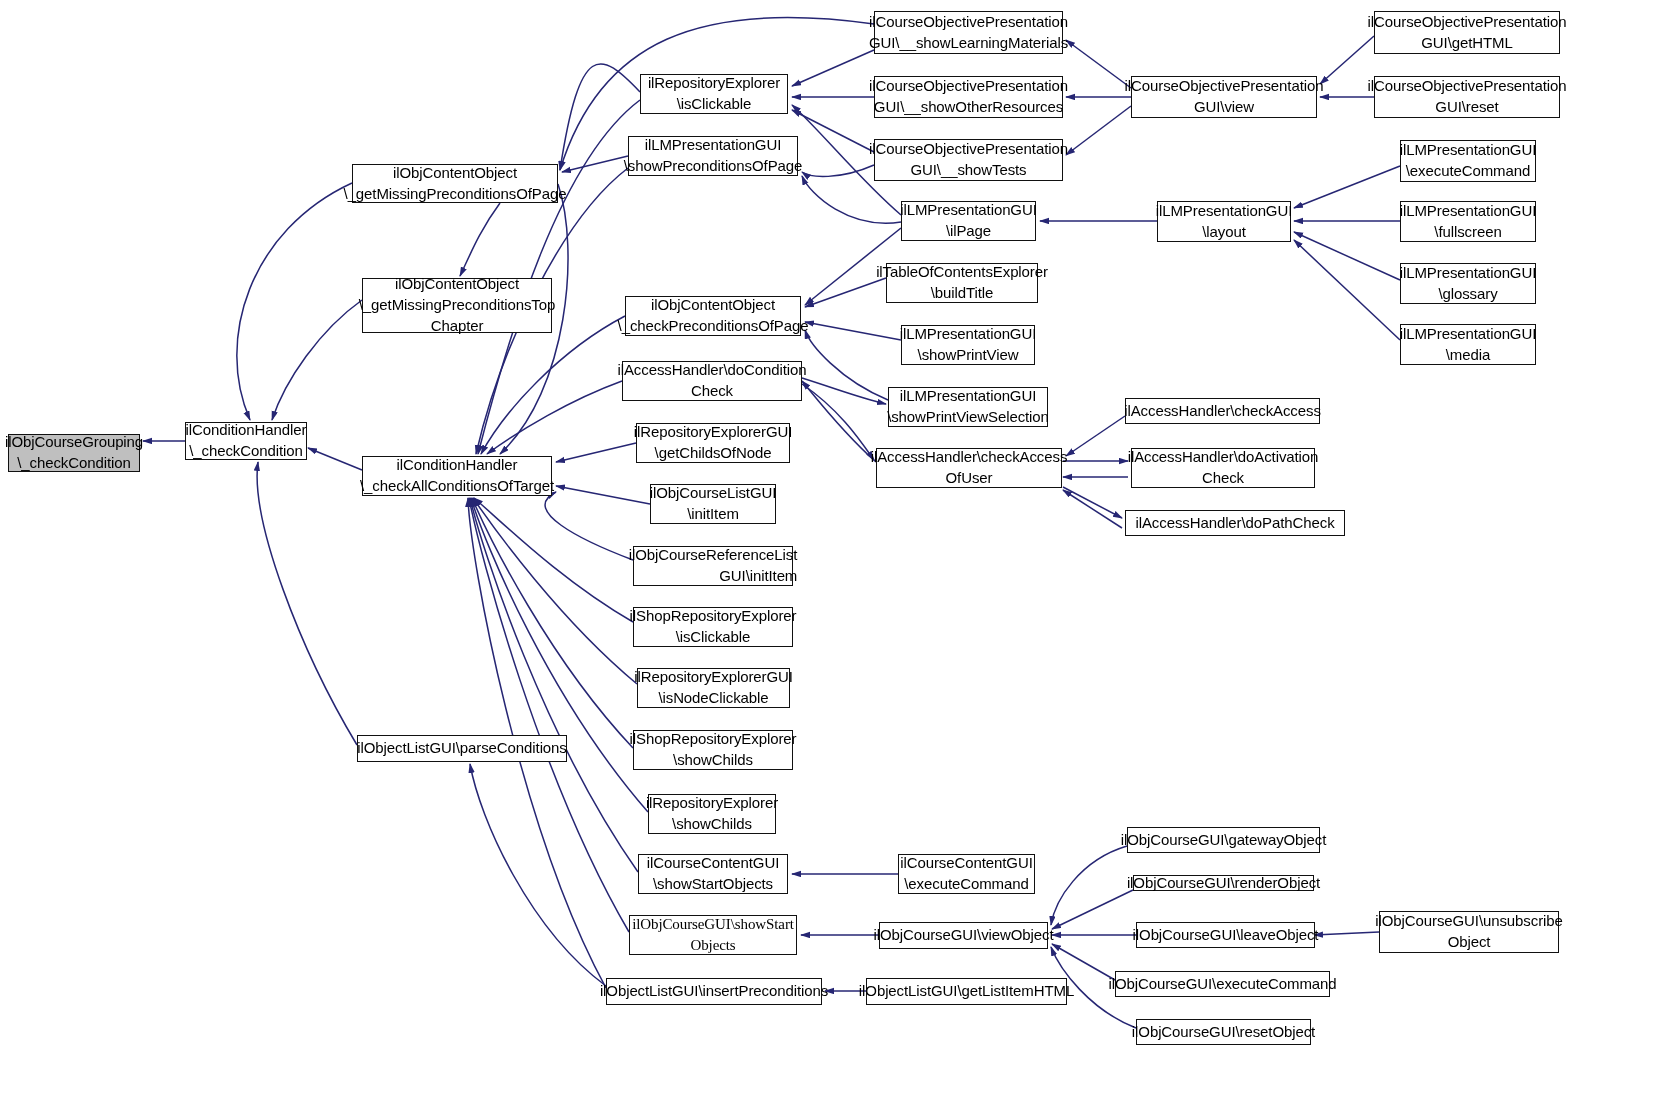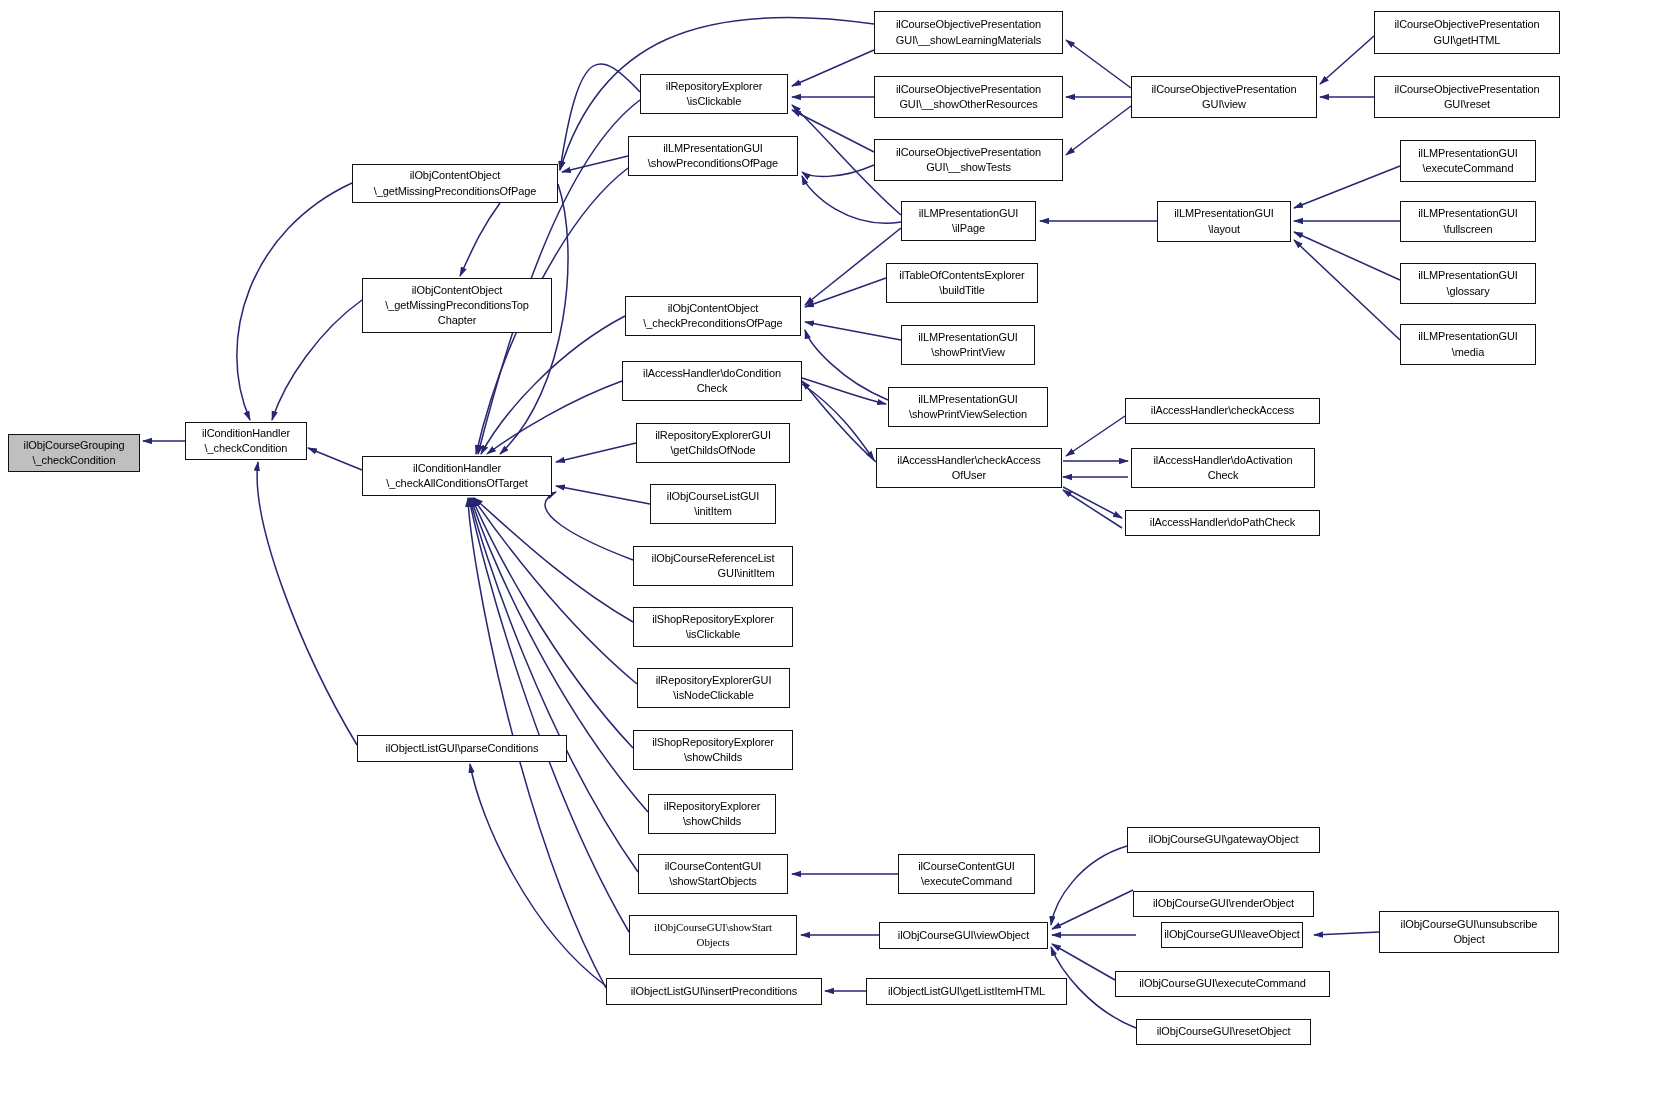--- a/index.html
+++ b/index.html
@@ -5,21 +5,21 @@
   html,body{margin:0;padding:0;background:#ffffff;}
   body{font-family:"Liberation Sans","DejaVu Sans",sans-serif;}
   #canvas{position:relative;width:1653px;height:1107px;background:#fff;overflow:hidden;}
   svg.edges{position:absolute;left:0;top:0;width:1653px;height:1107px;pointer-events:none;}
   .node{
     position:absolute;
     box-sizing:border-box;
     border:1px solid #111111;
     background:#ffffff;
     color:#000000;
-    font-size:11px;
+    font-size:15px;
     line-height:1.38;
     text-align:center;
     display:flex;
     align-items:center;
     justify-content:center;
     white-space:pre-line;
     letter-spacing:-0.1px;
     padding:1px 15px;
   }
   .node.root{
@@ -163,24 +163,24 @@
 \executeCommand</span></div>
       <div class="node" style="left: 879px; top: 922px; width: 169px; height: 27px;"><span>ilObjCourseGUI\viewObject</span></div>
       <div class="node" style="left: 866px; top: 978px; width: 201px; height: 27px;"><span>ilObjectListGUI\getListItemHTML</span></div>
       <div class="node thick" style="left: 1131px; top: 76px; width: 186px; height: 42px;"><span>ilCourseObjectivePresentation
 GUI\view</span></div>
       <div class="node thick" style="left: 1157px; top: 201px; width: 134px; height: 41px;"><span>ilLMPresentationGUI
 \layout</span></div>
       <div class="node" style="left: 1125px; top: 398px; width: 195px; height: 26px;"><span>ilAccessHandler\checkAccess</span></div>
       <div class="node thick" style="left: 1131px; top: 448px; width: 184px; height: 40px;"><span>ilAccessHandler\doActivation
 Check</span></div>
-      <div class="node" style="left: 1125px; top: 510px; width: 195px; height: 26px;"><span>ilAccessHandler\doPathCheck</span></div>
+      <div class="node" style="left: 1125px; top: 510px; width: 220px; height: 26px;"><span>ilAccessHandler\doPathCheck</span></div>
       <div class="node" style="left: 1127px; top: 827px; width: 193px; height: 26px;"><span>ilObjCourseGUI\gatewayObject</span></div>
-      <div class="node" style="left: 1133px; top: 875px; width: 181px; height: 26px; margin-top: 16px;"><span>ilObjCourseGUI\renderObject</span></div>
-      <div class="node" style="left: 1136px; top: 922px; width: 142px; height: 26px; margin-left: 25px;"><span>ilObjCourseGUI\leaveObject</span></div>
+      <div class="node" style="left: 1133px; top: 875px; width: 181px; height: 16px;"><span>ilObjCourseGUI\renderObject</span></div>
+      <div class="node" style="left: 1136px; top: 922px; width: 179px; height: 26px;"><span>ilObjCourseGUI\leaveObject</span></div>
       <div class="node" style="left: 1115px; top: 971px; width: 215px; height: 26px;"><span>ilObjCourseGUI\executeCommand</span></div>
       <div class="node" style="left: 1136px; top: 1019px; width: 175px; height: 26px;"><span>ilObjCourseGUI\resetObject</span></div>
       <div class="node thick" style="left: 1374px; top: 11px; width: 186px; height: 43px;"><span>ilCourseObjectivePresentation
 GUI\getHTML</span></div>
       <div class="node thick" style="left: 1374px; top: 76px; width: 186px; height: 42px;"><span>ilCourseObjectivePresentation
 GUI\reset</span></div>
       <div class="node thick" style="left: 1400px; top: 140px; width: 136px; height: 42px;"><span>ilLMPresentationGUI
 \executeCommand</span></div>
       <div class="node thick" style="left: 1400px; top: 201px; width: 136px; height: 41px;"><span>ilLMPresentationGUI
 \fullscreen</span></div>

